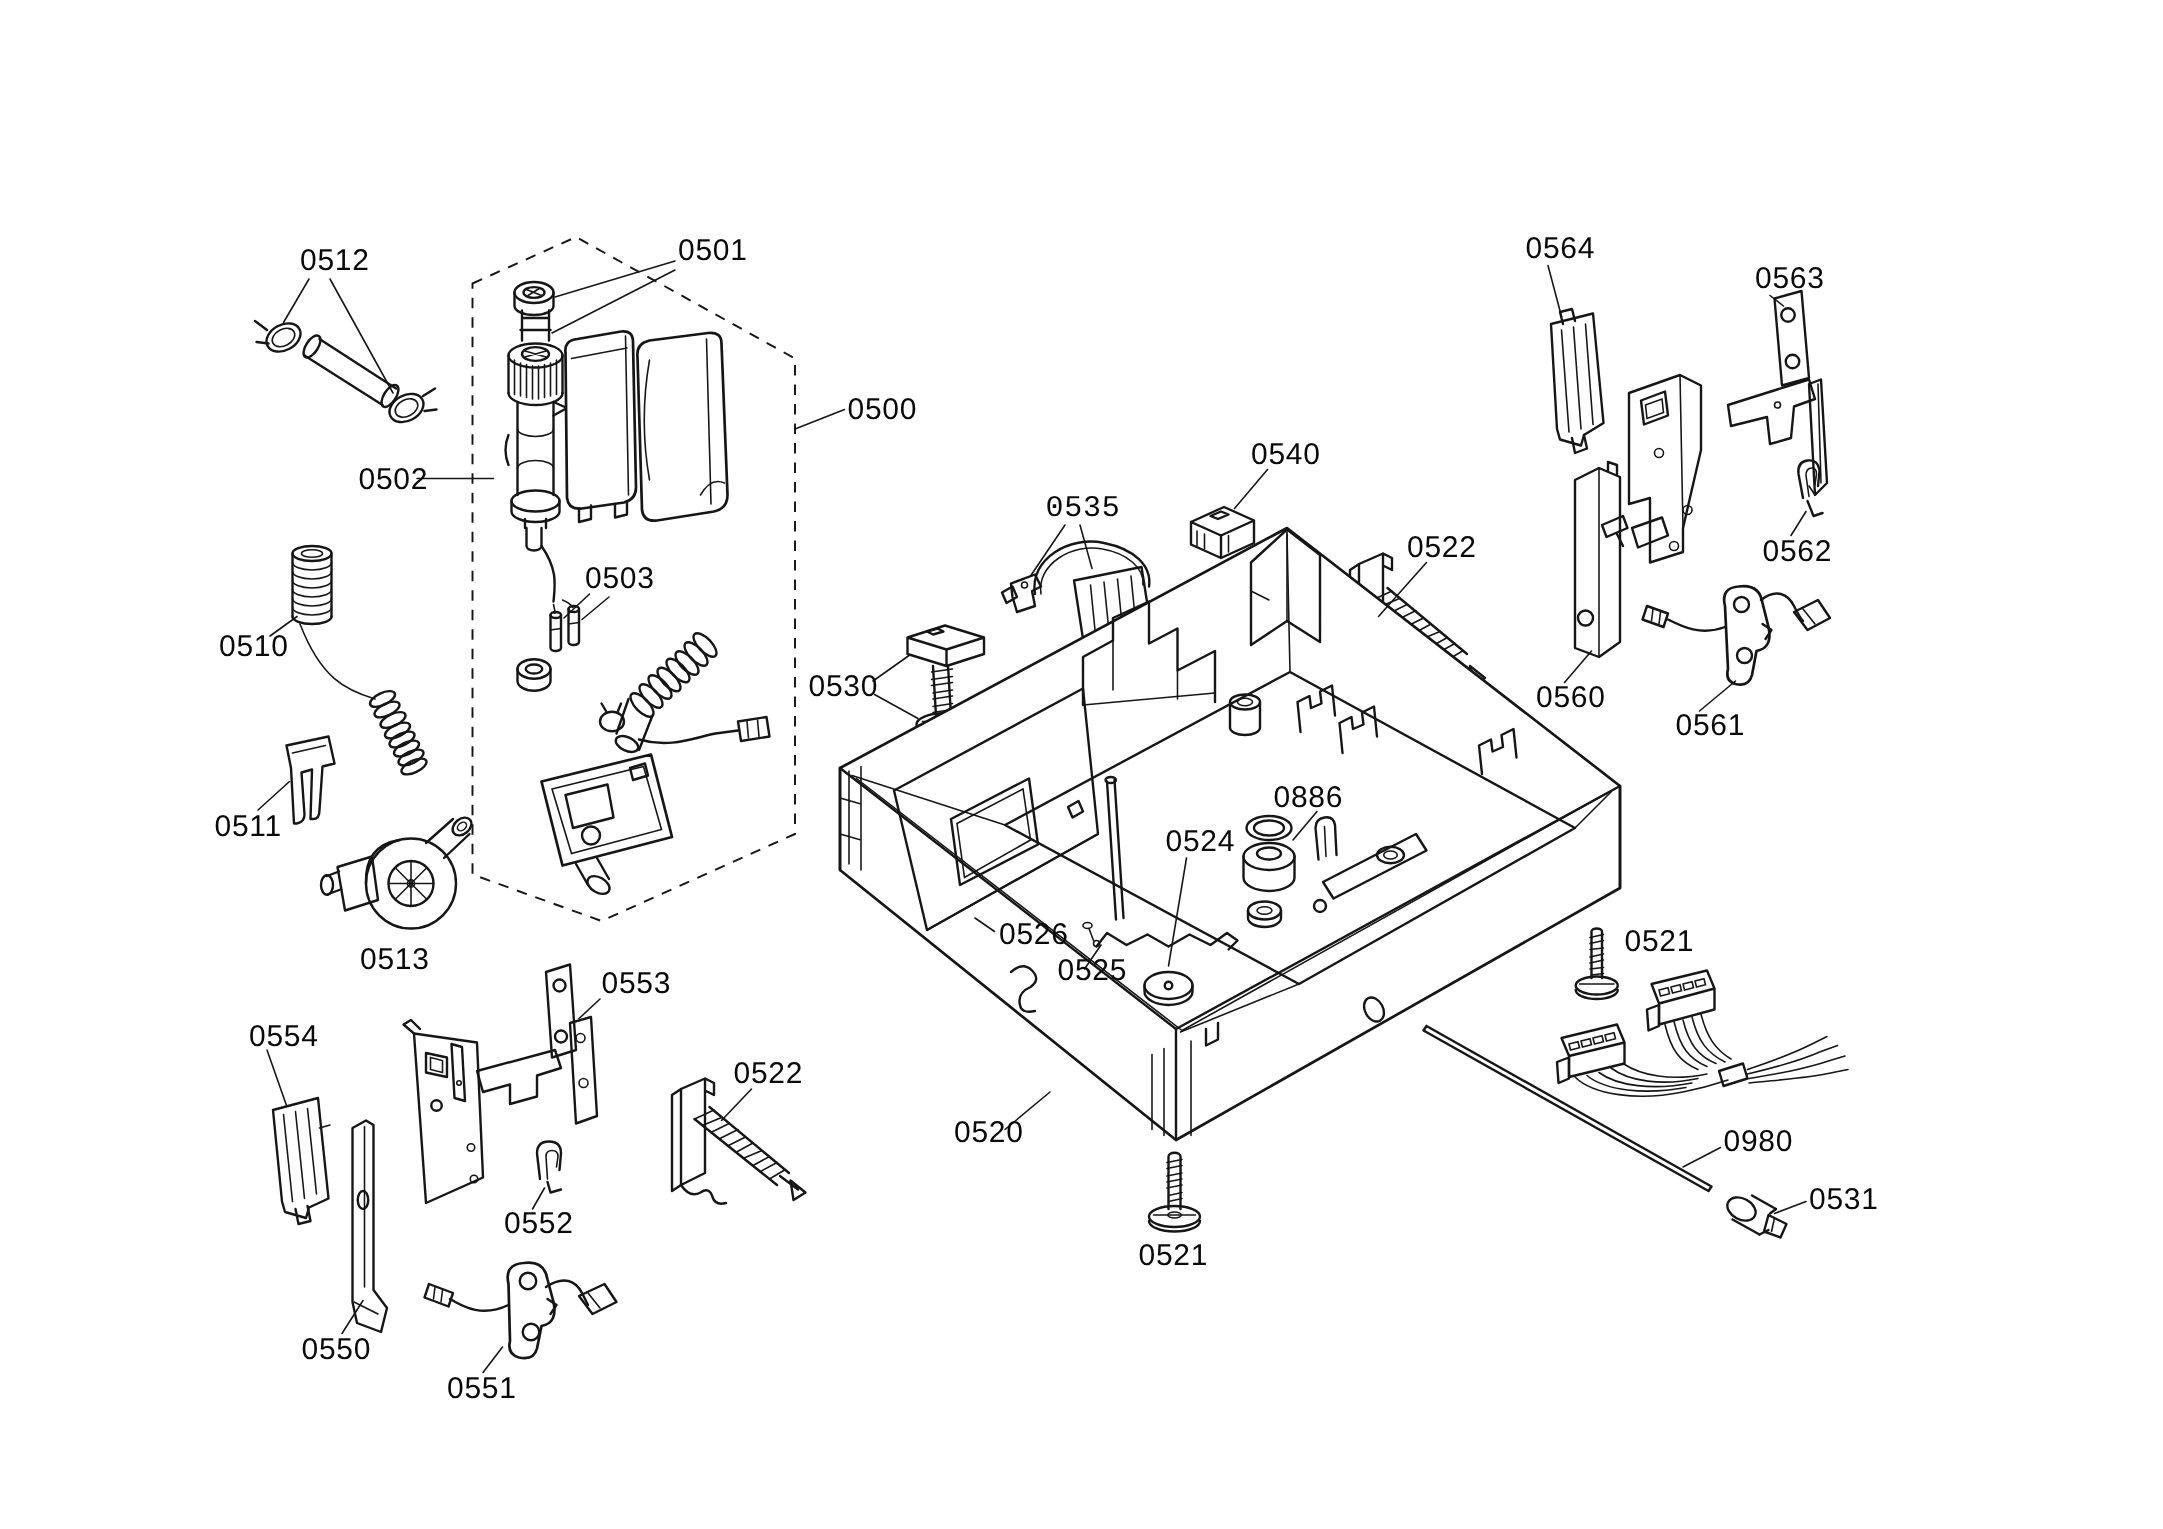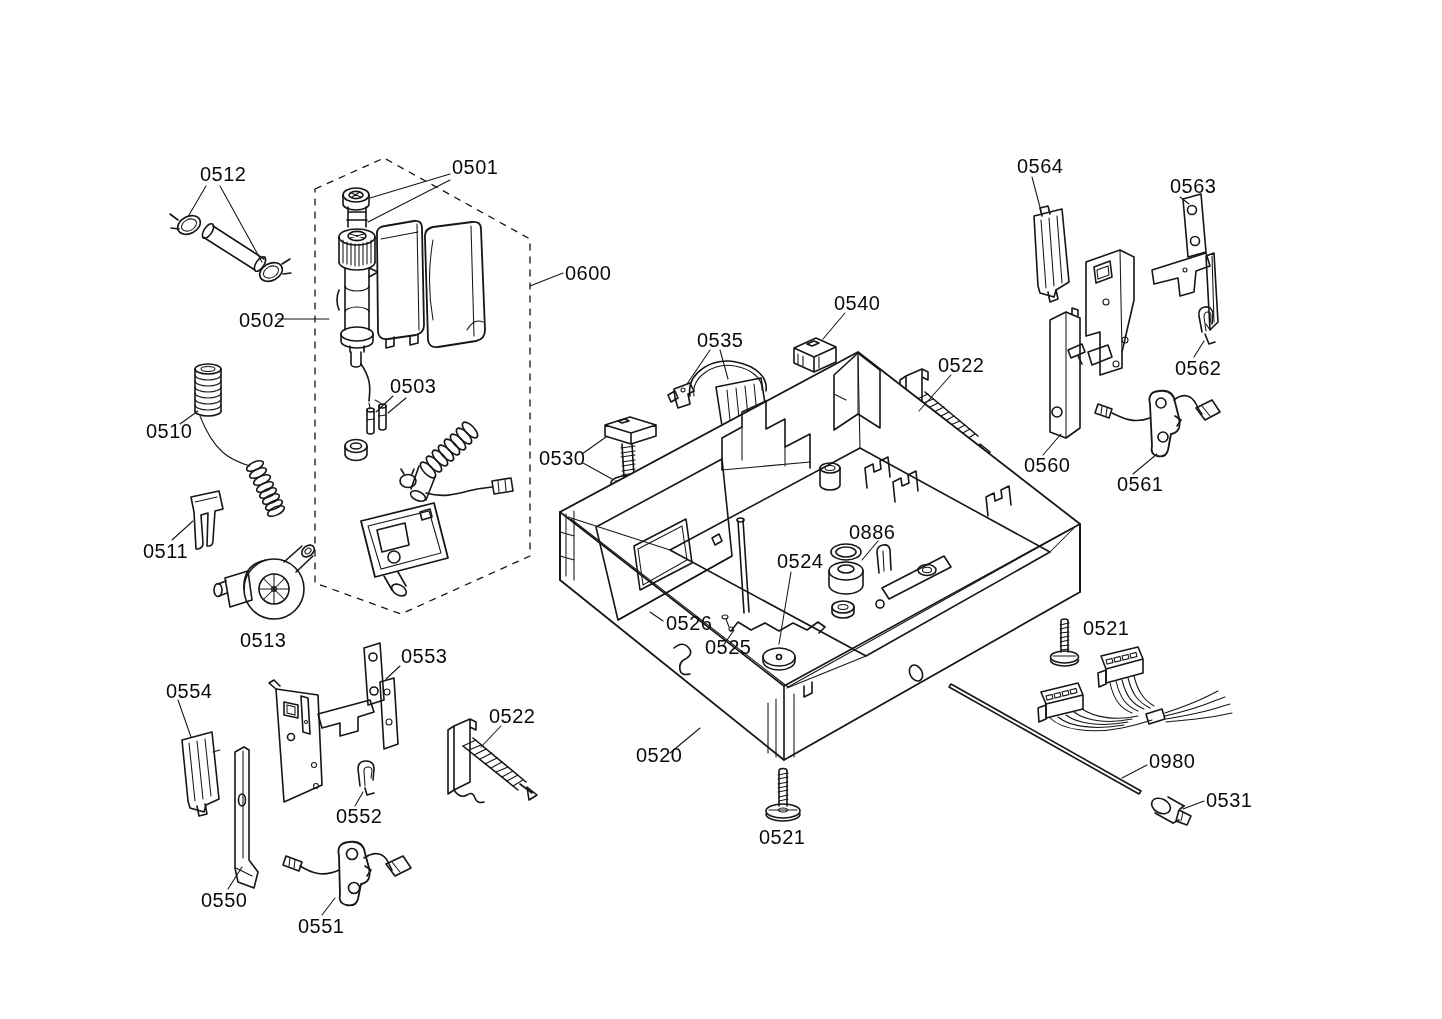--- a/index.html
+++ b/index.html
@@ -414,28 +414,28 @@
     <path class="thin" d="M156,700 L169,737"></path>
     <path class="thin" d="M333,806 L341,792"></path>
     <path class="thin" d="M206,889 L220,867"></path>
     <path class="thin" d="M300,915 L313,898"></path>
   </g>
 </svg>
 
   <div>
       <div class="part-label" style="left: 178px; top: 164px;">0512</div>
       <div class="part-label" style="left: 430px; top: 157px;">0501</div>
-      <div class="part-label" style="left: 543px; top: 263px;">0600</div>
+      <div class="part-label" style="left: 543px; top: 263px;">0500</div>
       <div class="part-label" style="left: 217px; top: 310px;">0502</div>
       <div class="part-label" style="left: 368px; top: 376px;">0503</div>
       <div class="part-label" style="left: 124px; top: 421px;">0510</div>
       <div class="part-label" style="left: 121px; top: 541px;">0511</div>
       <div class="part-label" style="left: 218px; top: 630px;">0513</div>
       <div class="part-label" style="left: 517px; top: 448px;">0530</div>
-      <div class="part-label" style="left: 675px; top: 330px;">0535</div>
+      <div class="part-label" style="left: 675px; top: 330px; font-family: Liberation Mono, monospace;">0535</div>
       <div class="part-label" style="left: 812px; top: 293px;">0540</div>
       <div class="part-label" style="left: 916px; top: 355px;">0522</div>
       <div class="part-label" style="left: 995px; top: 156px;">0564</div>
       <div class="part-label" style="left: 1148px; top: 176px;">0563</div>
       <div class="part-label" style="left: 1153px; top: 358px;">0562</div>
       <div class="part-label" style="left: 1002px; top: 455px;">0560</div>
       <div class="part-label" style="left: 1095px; top: 474px;">0561</div>
       <div class="part-label" style="left: 827px; top: 522px;">0886</div>
       <div class="part-label" style="left: 755px; top: 551px;">0524</div>
       <div class="part-label" style="left: 644px; top: 613px;">0526</div>

